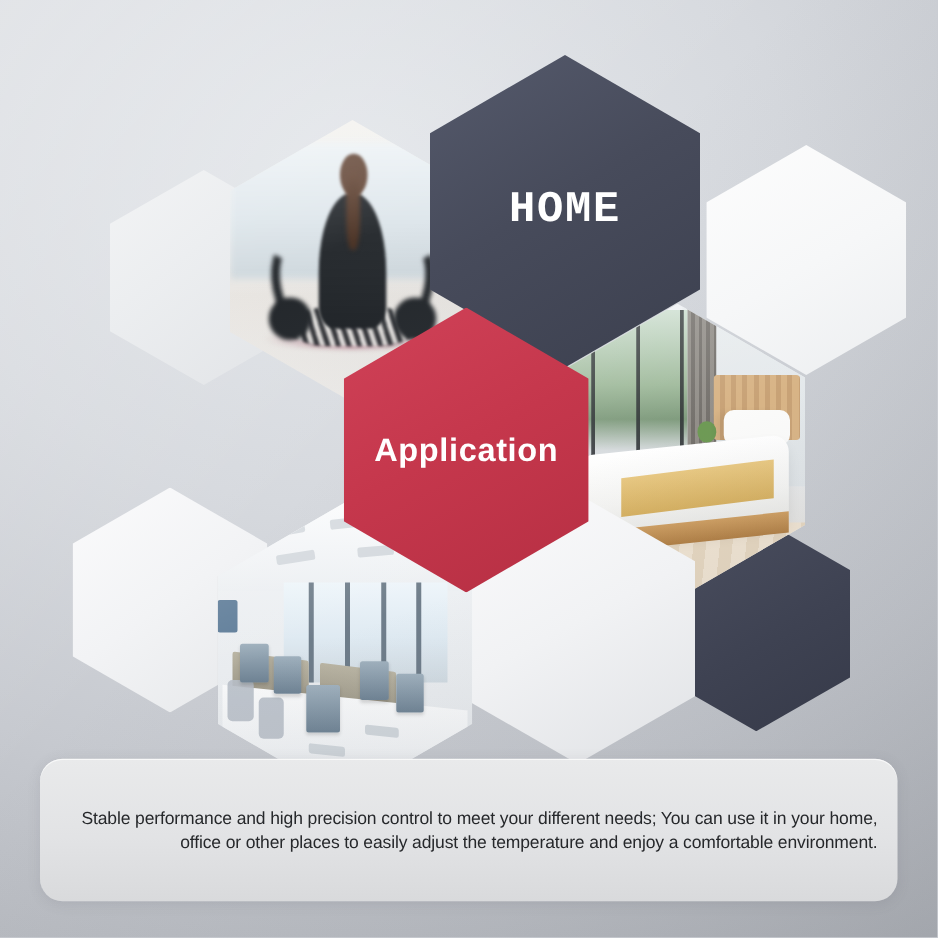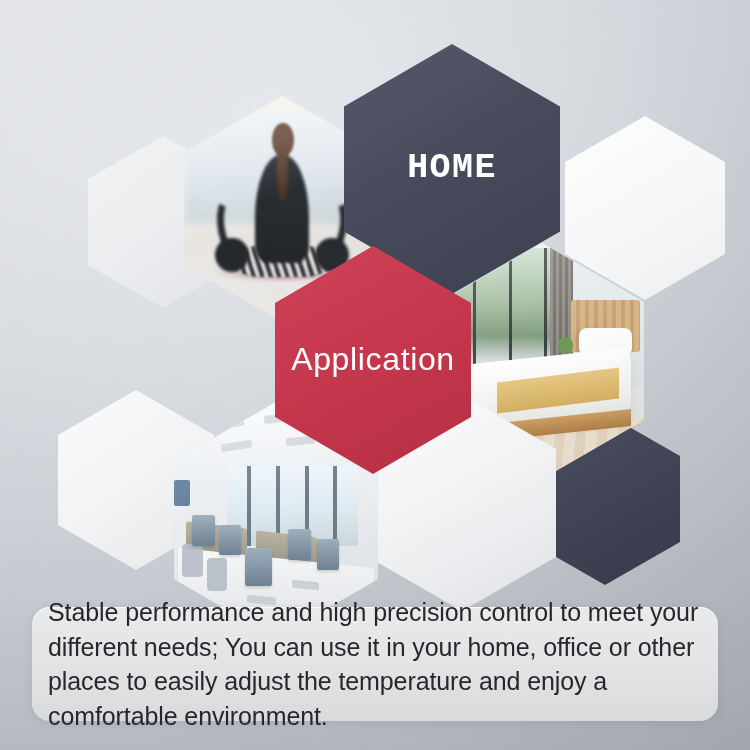--- a/index.html
+++ b/index.html
@@ -234,21 +234,21 @@
     z-index:6;
   }
   .hex-hotel .lbl{color:#ffffff;font-size:30px;letter-spacing:.04em;}
 
   .hex-app{
     left:275px;top:246px;width:196px;height:228px;
     background:linear-gradient(152deg,#d04258 0%,#c5374c 48%,#b62f43 100%);
     box-shadow:0 10px 26px rgba(150,40,60,.26);
     z-index:8;
   }
-  .hex-app .lbl{color:#ffffff;font-size:32px;font-weight:400;line-height:1.16;}
+  .hex-app .lbl{color:#ffffff;font-size:26px;font-weight:700;line-height:1.16;}
 
   .hex-office-label{
     position:absolute;left:368px;top:395px;width:188px;height:216px;
     display:flex;align-items:center;justify-content:center;z-index:9;
     pointer-events:none;
   }
   .hex-office-label .lbl{
     color:#3b3d42;font-size:27px;font-weight:700;letter-spacing:.04em;
   }
 
@@ -266,22 +266,22 @@
   #caption{
     position:absolute;left:32px;top:607px;width:686px;height:114px;
     border-radius:18px;
     background:linear-gradient(180deg,#e9eaeb 0%,#e2e3e5 55%,#d9dadc 100%);
     box-shadow:0 2px 10px rgba(90,95,105,.14), inset 0 1px 0 rgba(255,255,255,.7);
     display:flex;align-items:center;justify-content:center;
     z-index:20;
     padding:0 16px;box-sizing:border-box;
   }
   #caption p{
-    margin:0;text-align:left;color:#26282b;
-    font-size:25px;line-height:1.38;font-weight:400;
+    margin:0;text-align:right;color:#26282b;
+    font-size:14px;line-height:1.38;font-weight:400;
     letter-spacing:-.1px;
   }
 </style>
 </head>
 <body>
 
 <div id="stage">
 
   <div class="hex hex-ghost-left"></div>
   <div class="hex hex-ghost-topright"></div>

